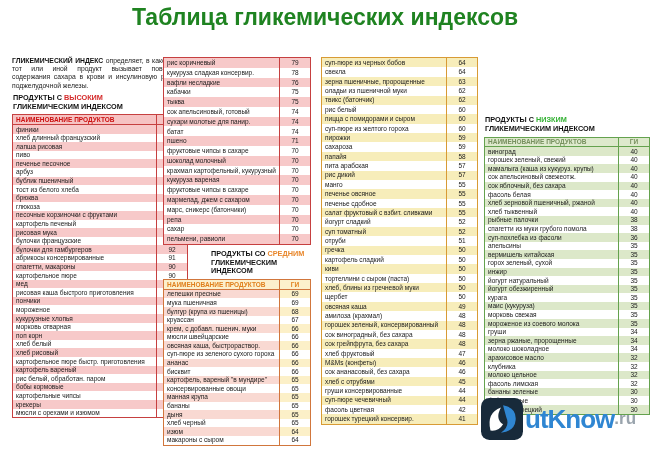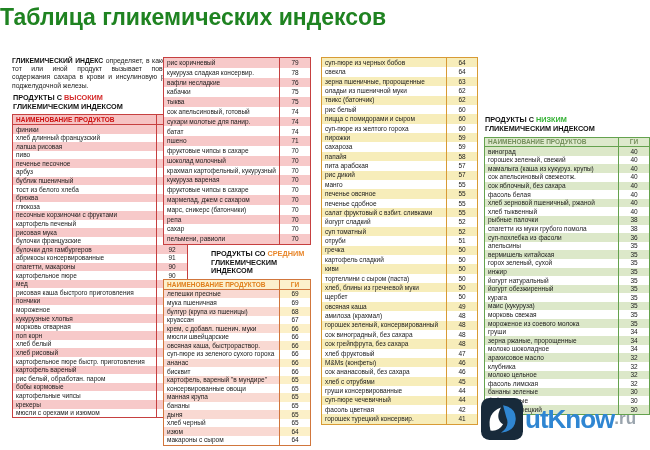--- a/index.html
+++ b/index.html
@@ -1,18 +1,18 @@
 <!DOCTYPE html>
 <html><head>
 <meta charset="utf-8">
 <style>
   html,body{margin:0;padding:0;background:#fff;}
   .page{position:relative;width:650px;height:450px;background:#fff;overflow:hidden;
         font-family:"Liberation Sans","DejaVu Sans",sans-serif;color:#1a1a1a;}
-  .title{position:absolute;top:4px;left:0;width:650px;margin:0;
+  .title{position:absolute;top:4px;left:0;width:650px;text-align:center;margin:0;
          font-size:23px;font-weight:bold;color:#1f8321;}
   .col{position:absolute;top:57px;}
   .col1{left:12px;width:176px;}
   .col2{left:163px;width:148px;}
   .col3{left:321px;width:157px;}
   .col4{left:484px;width:166px;top:116px;}
   .intro{margin:0 0 4px 0;font-size:6.8px;line-height:8.2px;text-align:justify;color:#222;}
   .intro b{color:#111;}
   .sec{font-size:7.3px;font-weight:bold;line-height:8.8px;margin:0 0 3px 1px;color:#111;}
   .w-high{color:#d42a2a;}

